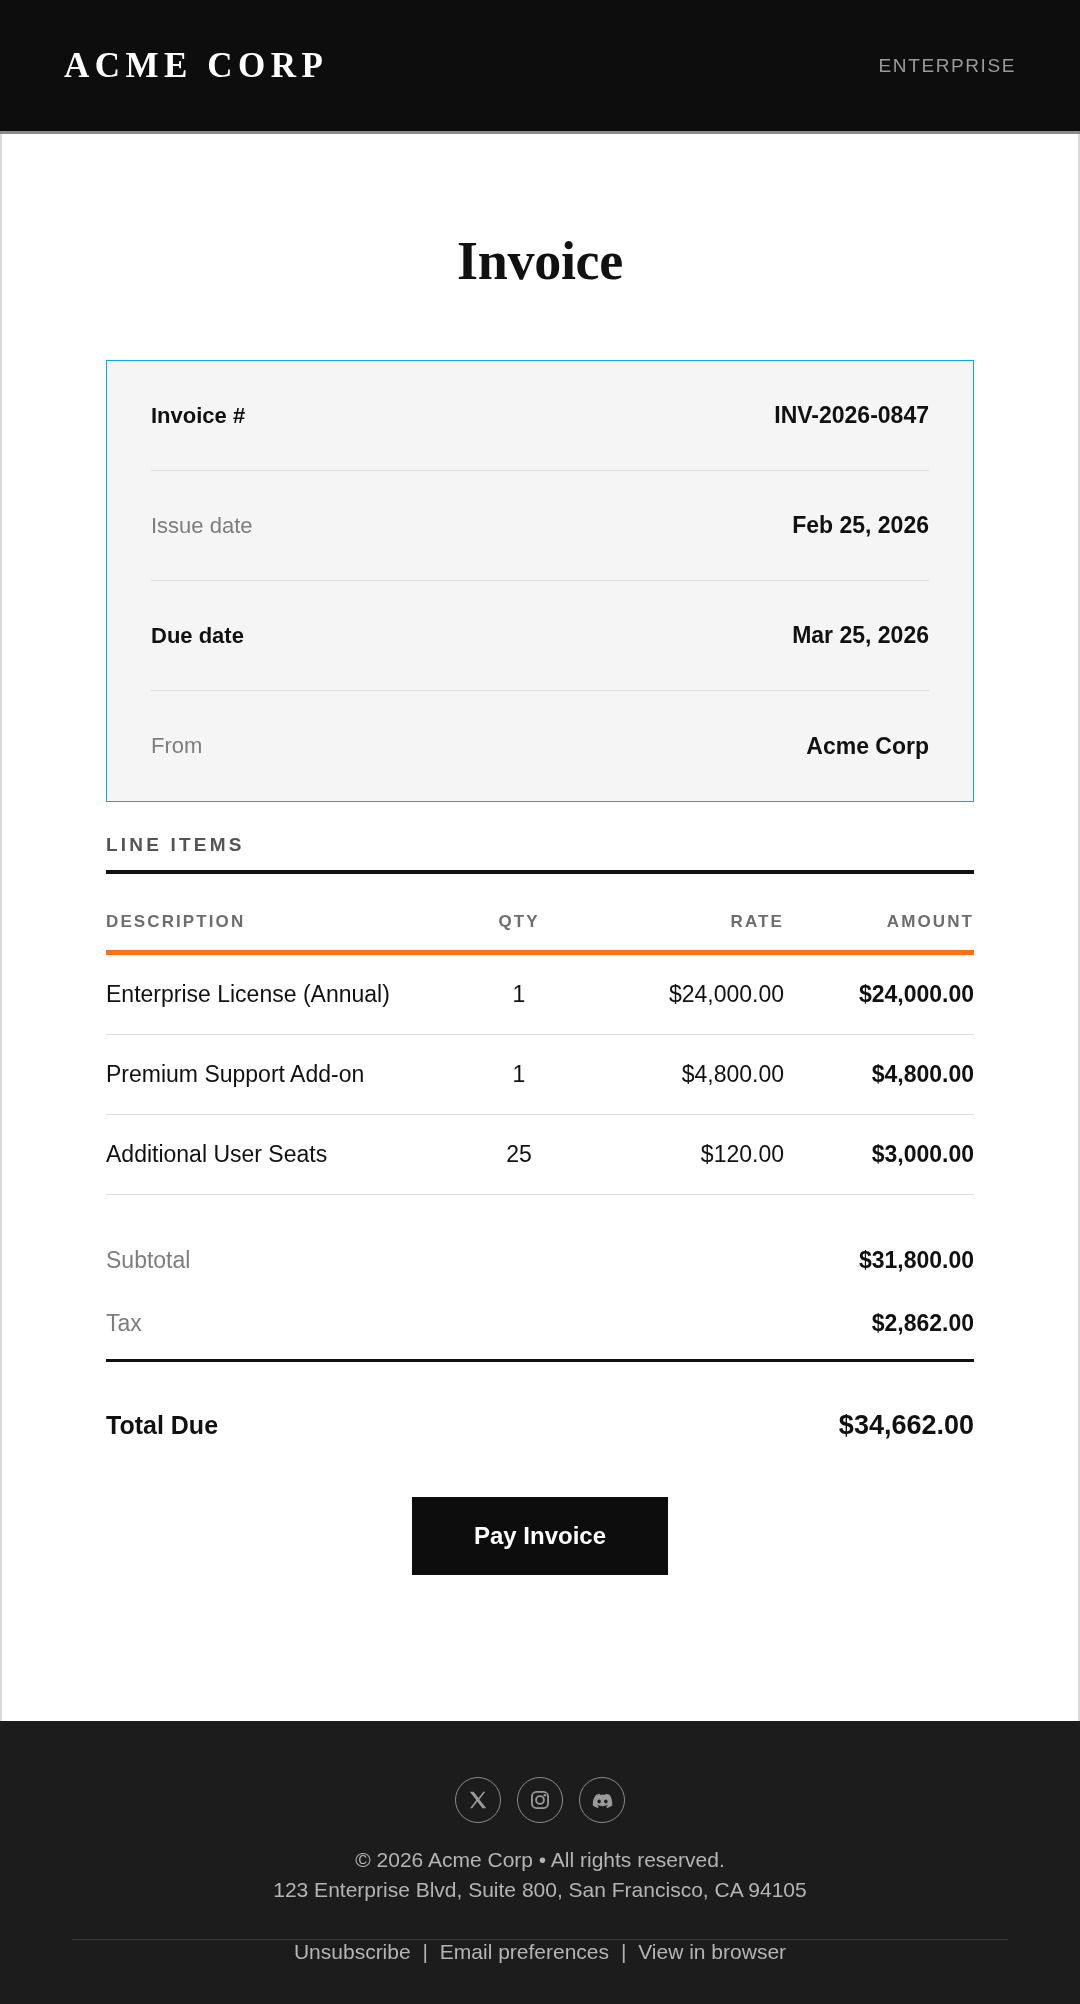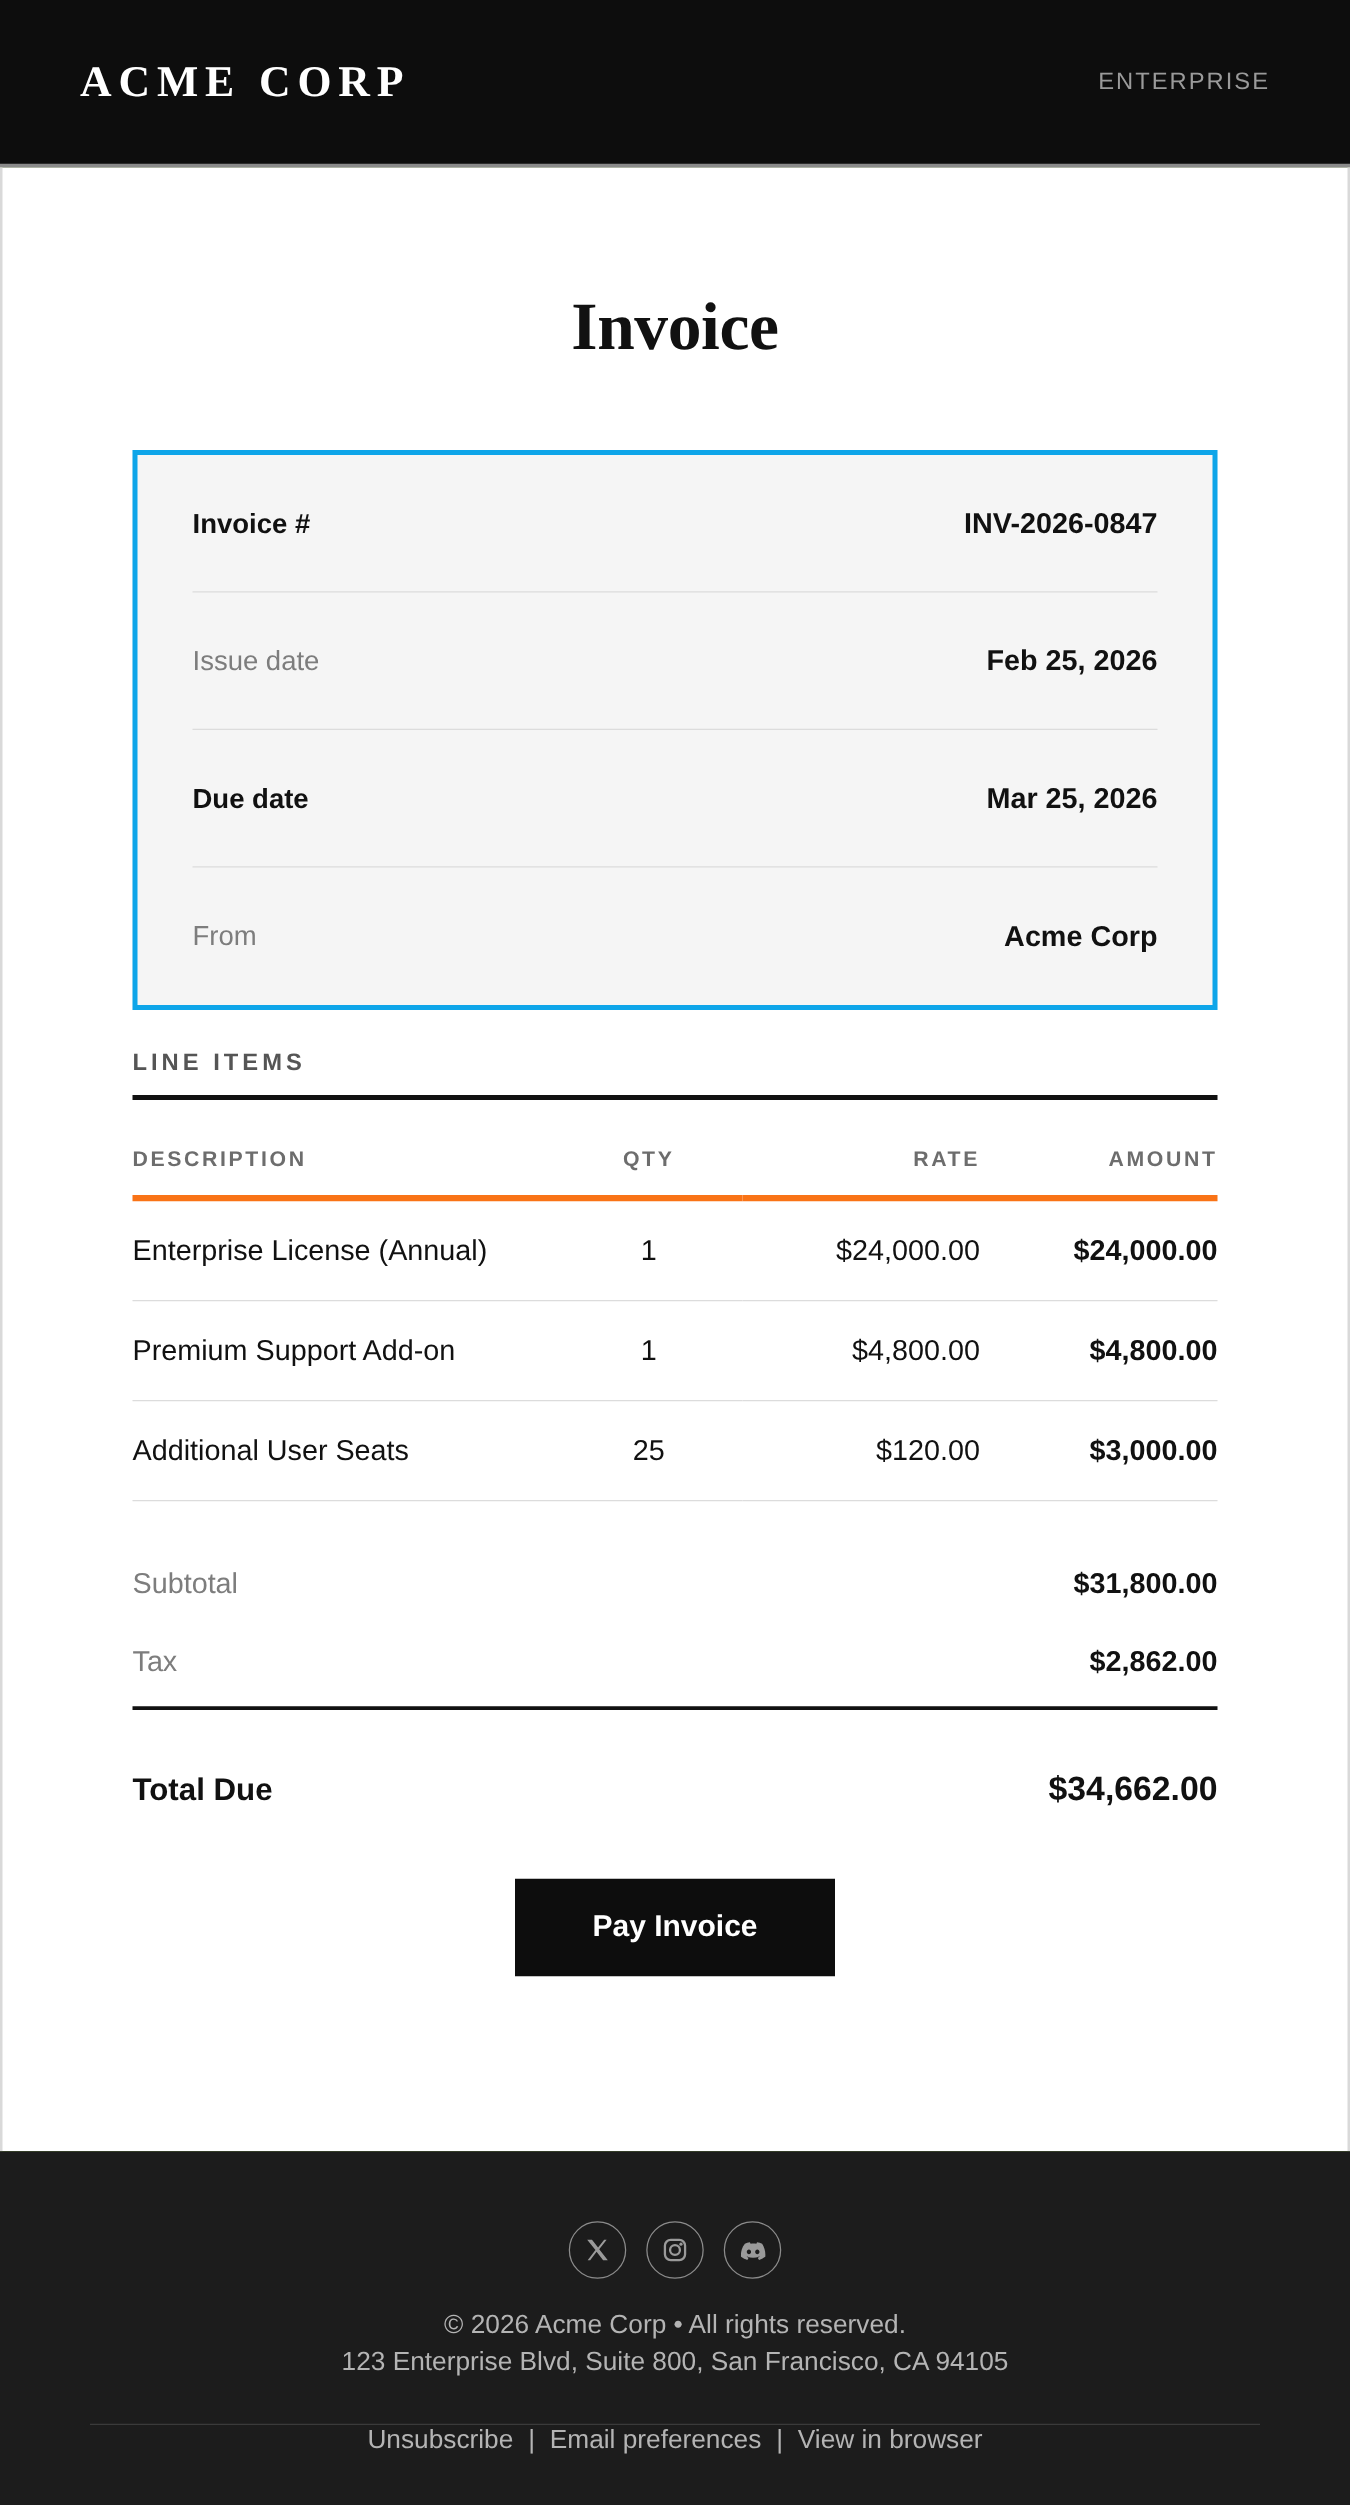--- a/index.html
+++ b/index.html
@@ -7,21 +7,21 @@
   html, body {
     width: 1080px;
     height: 2004px;
     background: #e8e8e8;
     font-family: "Liberation Sans", sans-serif;
   }
 
   .email-wrap {
     width: 1080px;
     height: 2004px;
-    background: #4d7c0f;
+    background: #0369a1;
     display: flex;
     flex-direction: column;
     overflow: hidden;
   }
 
   
   .header {
     background: #0d0d0d;
     height: 134px;
     flex: 0 0 134px;
@@ -64,21 +64,21 @@
     text-align: center;
     margin-top: 96px;
     margin-bottom: 0;
     letter-spacing: -0.3px;
   }
 
   
   .details-panel {
     margin-top: 68px;
     background: #f5f5f5;
-    border: 4px solid #0ea5e9;
+    border: 1px solid #0ea5e9;
     padding: 0 44px;
   }
   .detail-row {
     display: flex;
     align-items: center;
     justify-content: space-between;
     height: 110px;
     border-bottom: 1px solid #dcdcdc;
   }
   .detail-row:last-child { border-bottom: none; }

